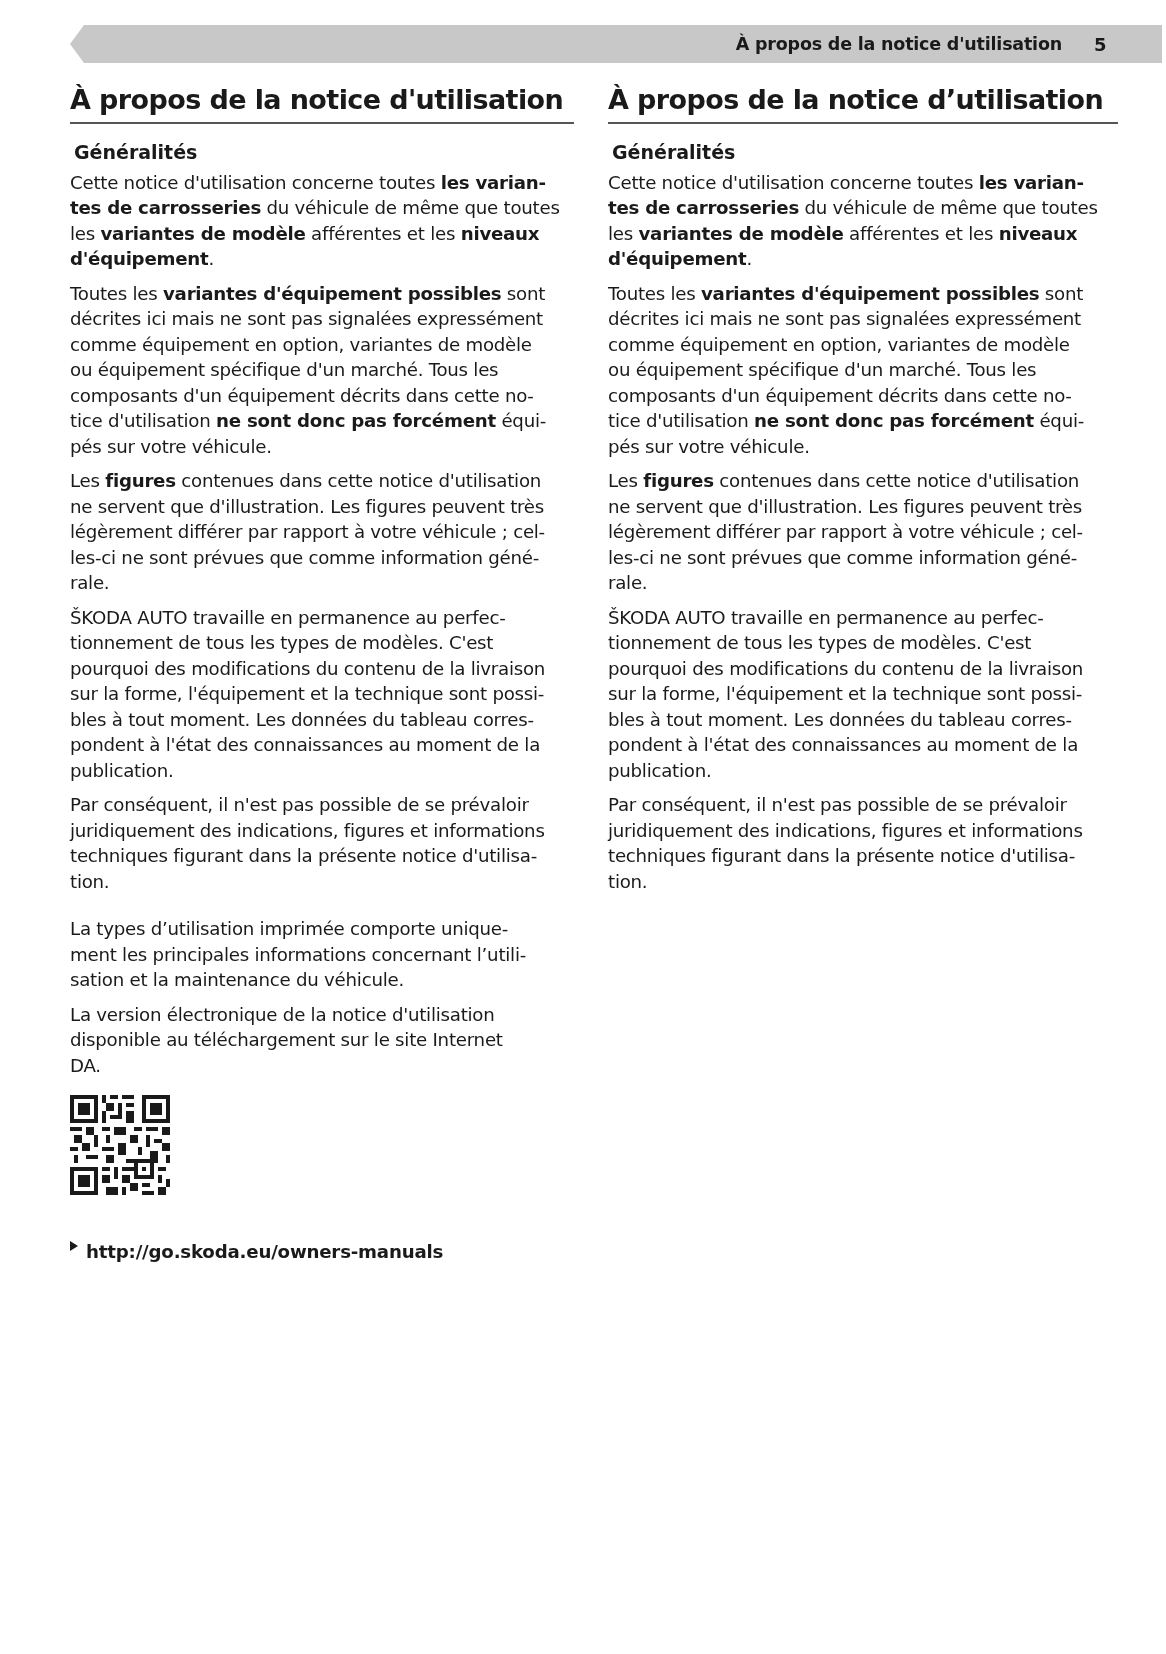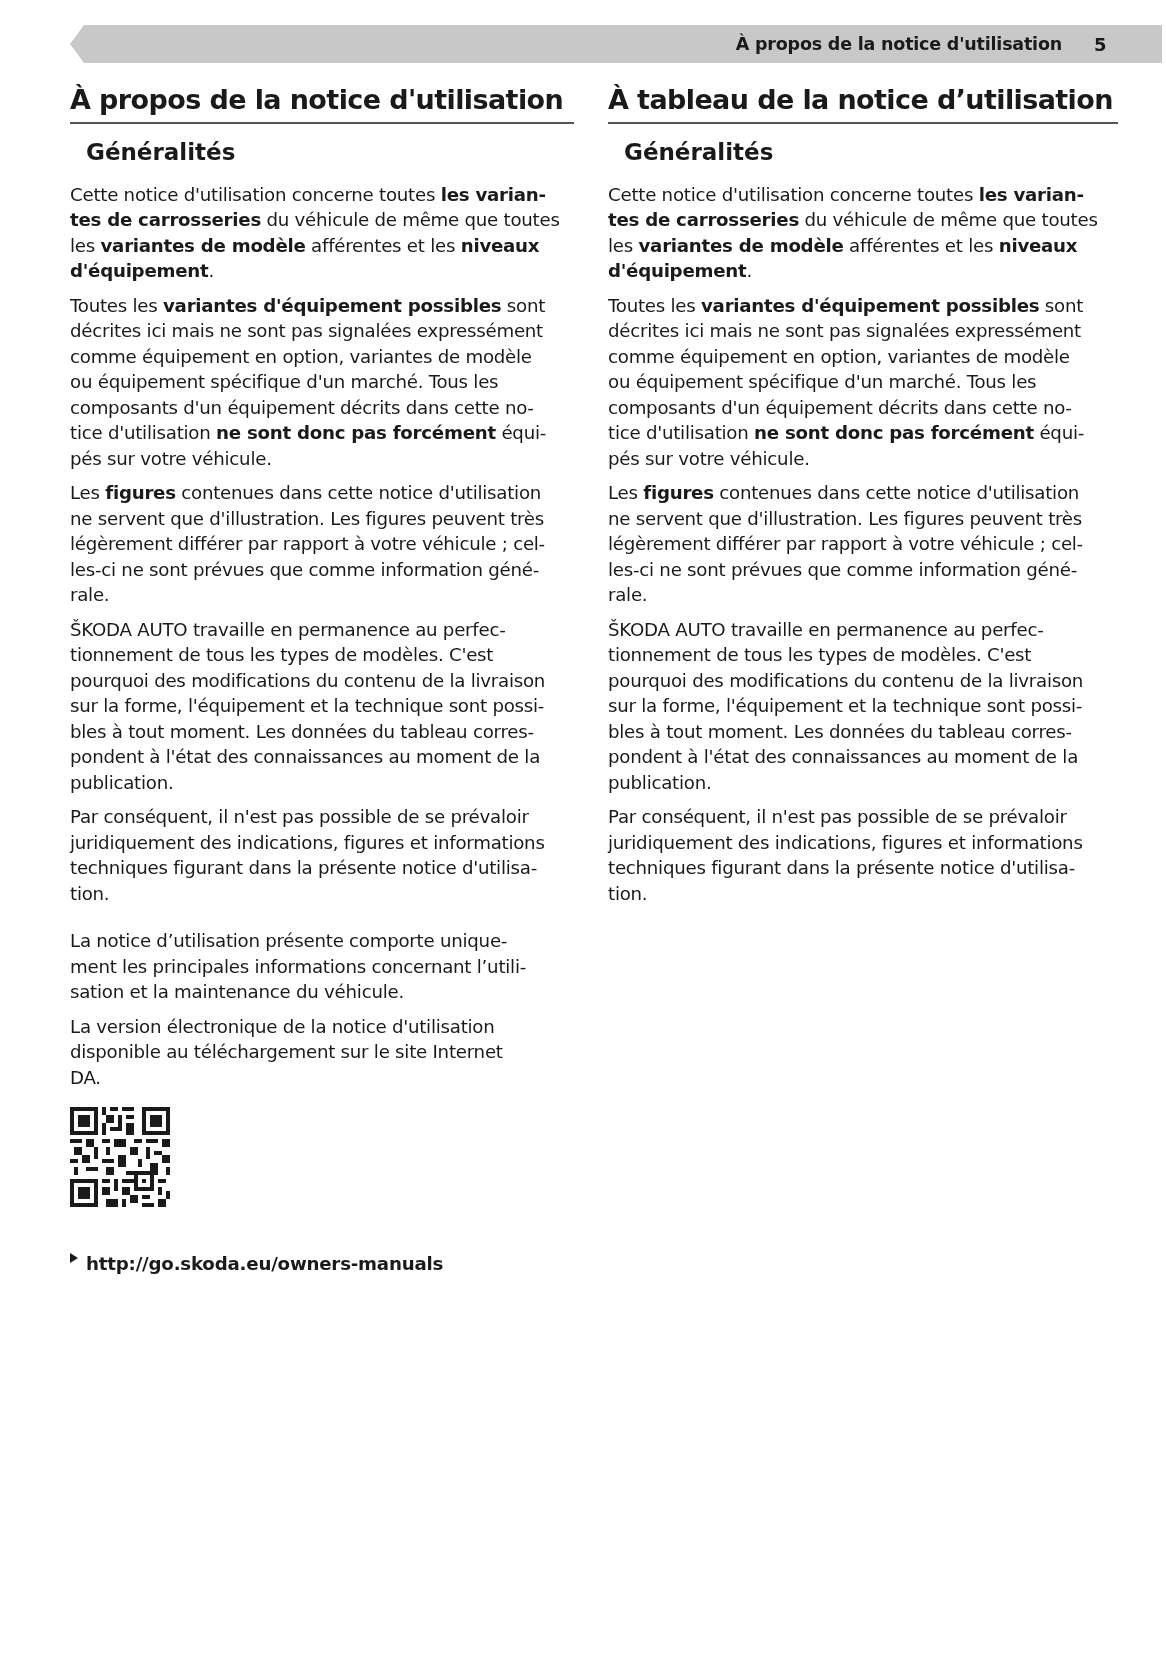--- a/index.html
+++ b/index.html
@@ -12,21 +12,21 @@
                   color: #1a1a1a; letter-spacing: -0.2px; white-space: nowrap; }
   .header-page { position: absolute; left: 1094px; top: 34px; font-size: 18px; font-weight: bold; color: #1a1a1a; }
 
   .col { position: absolute; top: 82px; }
   .col-left { left: 70px; width: 504px; }
   .col-right { left: 608px; width: 510px; }
 
   .col-title { font-size: 27px; font-weight: bold; letter-spacing: -0.6px; white-space: nowrap;
                padding-bottom: 4px; border-bottom: 2px solid #555555; margin: 0 0 16px 0; line-height: 36px; }
 
-  .section-heading { font-size: 23px; font-weight: bold; line-height: 25.5px; margin: 16px; white-space: nowrap; }
+  .section-heading { font-size: 19px; font-weight: bold; line-height: 25.5px; margin: 4px; white-space: nowrap; }
   .para { font-size: 18.2px; line-height: 25.5px; margin: 0 0 9px 0; letter-spacing: -0.25px; }
   .line { display: block; white-space: nowrap; }
   b { font-weight: bold; }
   .gap-section { height: 13px; }
 
   .qr { width: 100px; height: 100px; margin-top: 17px; display: block; }
   .link-row { margin-top: 46px; font-size: 18.2px; font-weight: bold; display: flex; align-items: flex-start; white-space: nowrap; letter-spacing: -0.2px; }
   .tri { display: inline-block; width: 0; height: 0; border-top: 5px solid transparent; border-bottom: 5px solid transparent;
          border-left: 8px solid #1a1a1a; margin-right: 8px; }
 </style>
@@ -74,21 +74,21 @@
   </p>
   <p class="para">
     <span class="line">Par conséquent, il n'est pas possible de se prévaloir</span>
     <span class="line">juridiquement des indications, figures et informations</span>
     <span class="line">techniques figurant dans la présente notice d'utilisa-</span>
     <span class="line">tion.</span>
   </p>
 
   <div class="gap-section"></div>
   <p class="para">
-    <span class="line">La notice d’utilisation présente comporte unique-</span>
+    <span class="line">La types d’utilisation imprimée comporte unique-</span>
     <span class="line">ment les principales informations concernant l’utili-</span>
     <span class="line">sation et la maintenance du véhicule.</span>
   </p>
   <p class="para">
     <span class="line">La version électronique de la notice d'utilisation</span>
     <span class="line">disponible au téléchargement sur le site Internet</span>
     <span class="line">DA.</span>
   </p>
 
   <svg class="qr" viewBox="0 0 25 25" shape-rendering="crispEdges">
@@ -159,21 +159,21 @@
     </g>
   </svg>
 
   <div class="link-row">
     <span class="tri"></span>
     <span>http://go.skoda.eu/owners-manuals</span>
   </div>
 </div>
 
 <div class="col col-right">
-  <h1 class="col-title">À tableau de la notice d’utilisation</h1>
+  <h1 class="col-title">À propos de la notice d’utilisation</h1>
 
   <div class="section-heading">Généralités</div>
   <p class="para">
     <span class="line"><span>Cette notice d'utilisation concerne toutes </span><b>les varian-</b></span>
     <span class="line"><b>tes de carrosseries</b><span> du véhicule de même que toutes</span></span>
     <span class="line"><span>les </span><b>variantes de modèle</b><span> afférentes et les </span><b>niveaux</b></span>
     <span class="line"><b>d'équipement</b><span>.</span></span>
   </p>
   <p class="para">
     <span class="line"><span>Toutes les </span><b>variantes d'équipement possibles</b><span> sont</span></span>

